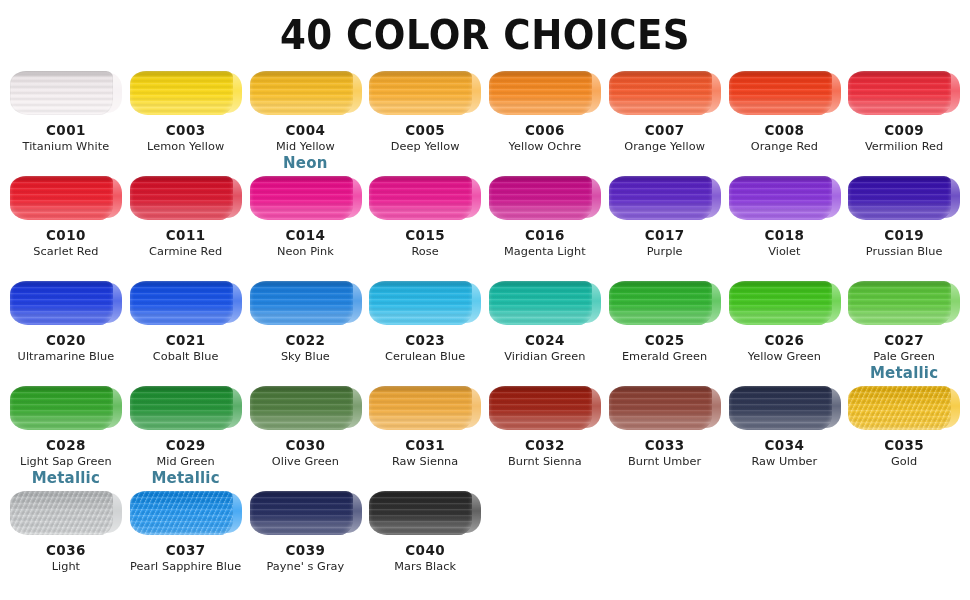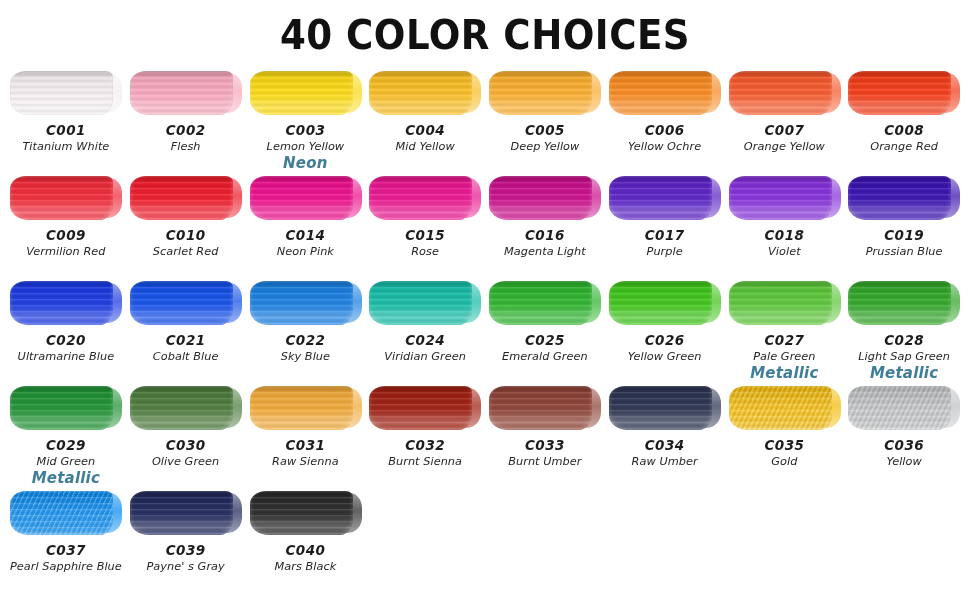--- a/index.html
+++ b/index.html
@@ -47,21 +47,20 @@
     width: 958px;
     display: grid;
     grid-template-columns: repeat(8, 119.75px);
     grid-auto-rows: 105px;
   }
 
   .cell {
     position: relative;
     width: 119.75px;
     height: 105px;
-    font-style: italic;
   }
 
   
   .banner {
     position: absolute;
     top: -16px;
     left: 0;
     width: 119.75px;
     text-align: center;
     font-size: 15px;
@@ -198,28 +197,20 @@
   <div class="grid" id="swatch-grid">
       <div class="cell">
         <div class="swatch-wrap" style="--c: #f4eef0;">
           <div class="swatch-tail" style="--c: #f4eef0;"></div>
           <div class="swatch pale" style="--c: #f4eef0;"></div>
         </div>
         <div class="code">C001</div>
         <div class="name">Titanium White</div>
       </div>
       <div class="cell">
-        <div class="swatch-wrap" style="--c: #f7a8bd;">
-          <div class="swatch-tail" style="--c: #f7a8bd;"></div>
-          <div class="swatch pale" style="--c: #f7a8bd;"></div>
-        </div>
-        <div class="code">C002</div>
-        <div class="name">Flesh</div>
-      </div>
-      <div class="cell">
         <div class="swatch-wrap" style="--c: #fbd914;">
           <div class="swatch-tail" style="--c: #fbd914;"></div>
           <div class="swatch" style="--c: #fbd914;"></div>
         </div>
         <div class="code">C003</div>
         <div class="name">Lemon Yellow</div>
       </div>
       <div class="cell">
         <div class="swatch-wrap" style="--c: #f8bd24;">
           <div class="swatch-tail" style="--c: #f8bd24;"></div>
@@ -268,20 +259,28 @@
         <div class="code">C009</div>
         <div class="name">Vermilion Red</div>
       </div>
       <div class="cell">
         <div class="swatch-wrap" style="--c: #ed1b2a;">
           <div class="swatch-tail" style="--c: #ed1b2a;"></div>
           <div class="swatch" style="--c: #ed1b2a;"></div>
         </div>
         <div class="code">C010</div>
         <div class="name">Scarlet Red</div>
+      </div>
+      <div class="cell">
+        <div class="swatch-wrap" style="--c: #d8122a;">
+          <div class="swatch-tail" style="--c: #d8122a;"></div>
+          <div class="swatch" style="--c: #d8122a;"></div>
+        </div>
+        <div class="code">C011</div>
+        <div class="name">Carmine Red</div>
       </div>
       <div class="cell">
         <div class="banner">Neon</div>
         <div class="swatch-wrap" style="--c: #ec0f8c;">
           <div class="swatch-tail" style="--c: #ec0f8c;"></div>
           <div class="swatch" style="--c: #ec0f8c;"></div>
         </div>
         <div class="code">C014</div>
         <div class="name">Neon Pink</div>
       </div>
@@ -343,20 +342,28 @@
       </div>
       <div class="cell">
         <div class="swatch-wrap" style="--c: #1a7fe0;">
           <div class="swatch-tail" style="--c: #1a7fe0;"></div>
           <div class="swatch" style="--c: #1a7fe0;"></div>
         </div>
         <div class="code">C022</div>
         <div class="name">Sky Blue</div>
       </div>
       <div class="cell">
+        <div class="swatch-wrap" style="--c: #25b8e8;">
+          <div class="swatch-tail" style="--c: #25b8e8;"></div>
+          <div class="swatch" style="--c: #25b8e8;"></div>
+        </div>
+        <div class="code">C023</div>
+        <div class="name">Cerulean Blue</div>
+      </div>
+      <div class="cell">
         <div class="swatch-wrap" style="--c: #17bba5;">
           <div class="swatch-tail" style="--c: #17bba5;"></div>
           <div class="swatch" style="--c: #17bba5;"></div>
         </div>
         <div class="code">C024</div>
         <div class="name">Viridian Green</div>
       </div>
       <div class="cell">
         <div class="swatch-wrap" style="--c: #2eb32e;">
           <div class="swatch-tail" style="--c: #2eb32e;"></div>
@@ -446,21 +453,21 @@
         <div class="code">C035</div>
         <div class="name">Gold</div>
       </div>
       <div class="cell">
         <div class="banner">Metallic</div>
         <div class="swatch-wrap" style="--c: #c0c3c5;">
           <div class="swatch-tail" style="--c: #c0c3c5;"></div>
           <div class="swatch metallic pale" style="--c: #c0c3c5;"></div>
         </div>
         <div class="code">C036</div>
-        <div class="name">Yellow</div>
+        <div class="name">Light</div>
       </div>
       <div class="cell">
         <div class="banner">Metallic</div>
         <div class="swatch-wrap" style="--c: #0a8cf0;">
           <div class="swatch-tail" style="--c: #0a8cf0;"></div>
           <div class="swatch metallic" style="--c: #0a8cf0;"></div>
         </div>
         <div class="code">C037</div>
         <div class="name">Pearl Sapphire Blue</div>
       </div>

